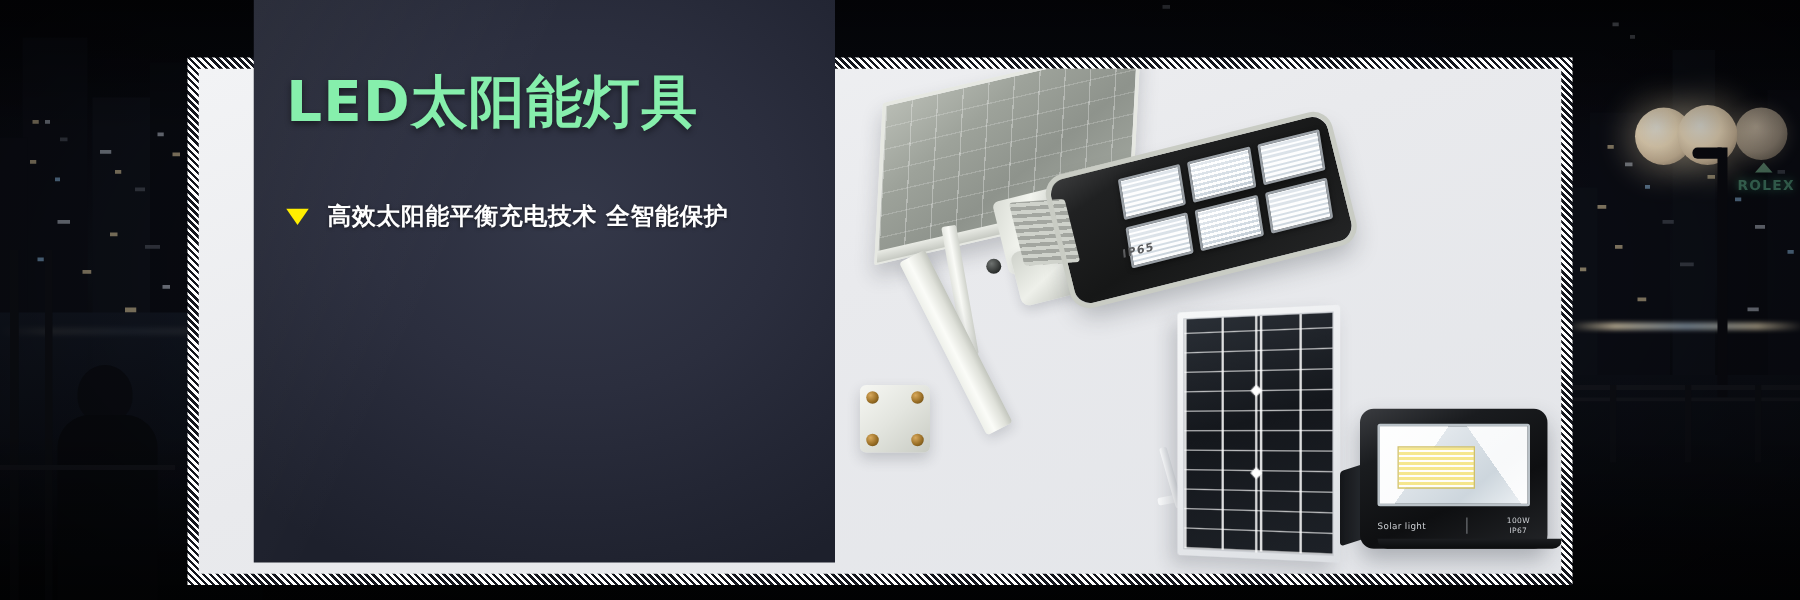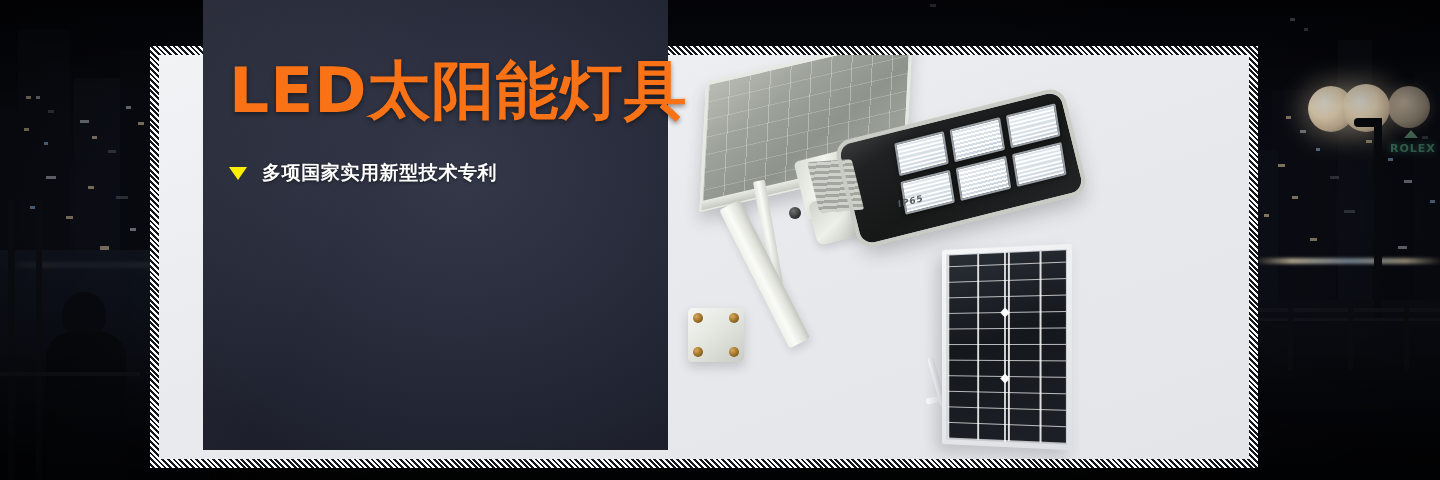--- a/index.html
+++ b/index.html
@@ -100,22 +100,22 @@
     overflow:hidden;
   }
   .panel-dark::after {
     content:""; position:absolute; inset:0;
     background:linear-gradient(115deg,rgba(255,255,255,.05) 0%,rgba(255,255,255,0) 38%);
   }
 
   
   .headline {
     position:absolute; left:229px; top:58px;
-    font-size:63px; line-height:1.05; font-weight:bold;
-    color:#f97316; letter-spacing:1px; white-space:nowrap;
+    font-size:45px; line-height:1.05; font-weight:bold;
+    color:#86efac; letter-spacing:1px; white-space:nowrap;
     z-index:6;
     text-shadow:0 2px 5px rgba(0,0,0,.45);
   }
   .bullets { position:absolute; left:229px; top:160px; z-index:6; width:420px; }
   .bullet {
     display:flex; align-items:center; gap:15px;
     height:26px; margin-bottom:32px;
   }
   .tri {
     width:0;height:0; flex:0 0 auto;
@@ -413,21 +413,21 @@
   <div class="frame"></div>
   <div class="panel-white"></div>
 
   <div class="panel-dark"></div>
 
   <div class="headline">LED太阳能灯具</div>
 
   <div class="bullets">
     <div class="bullet">
       <span class="tri"></span>
-      <span class="btext">多项国家实用新型技术专利</span>
+      <span class="btext">高效太阳能平衡充电技术 全智能保护</span>
     </div>
   </div>
 
   <div class="prod-area">
 
     <div>
       <div class="sl-panel"></div>
       <div class="sl-panel-edge"></div>
 
       <div class="sl-strut"></div>
@@ -465,15 +465,33 @@
         <span class="sp-leg" style="left:10px;top:18px;width:6px;height:50px;transform:rotate(-16deg);"></span>
       </div>
       <div class="sp-body">
         <div class="sp-cells"></div>
         <span class="sp-busbar"></span>
         <span class="sp-node" style="top:62px;"></span>
         <span class="sp-node" style="top:128px;"></span>
       </div>
     </div>
 
+    <div class="fl-wrap">
+      <div class="fl-stand"></div>
+      <div class="fl-body">
+        <div class="fl-glass">
+          <span class="fl-reflect"></span>
+          <span class="fl-chip"></span>
+        </div>
+        <div class="fl-label">
+          <span>Solar light</span>
+          <span class="sep"></span>
+          <span class="fl-spec">
+            <span style="display:block;">100W</span>
+            <span style="display:block;">IP67</span>
+          </span>
+        </div>
+        <div class="fl-base"></div>
+      </div>
+    </div>
 
   </div>
 </div>
 
 </body></html>

